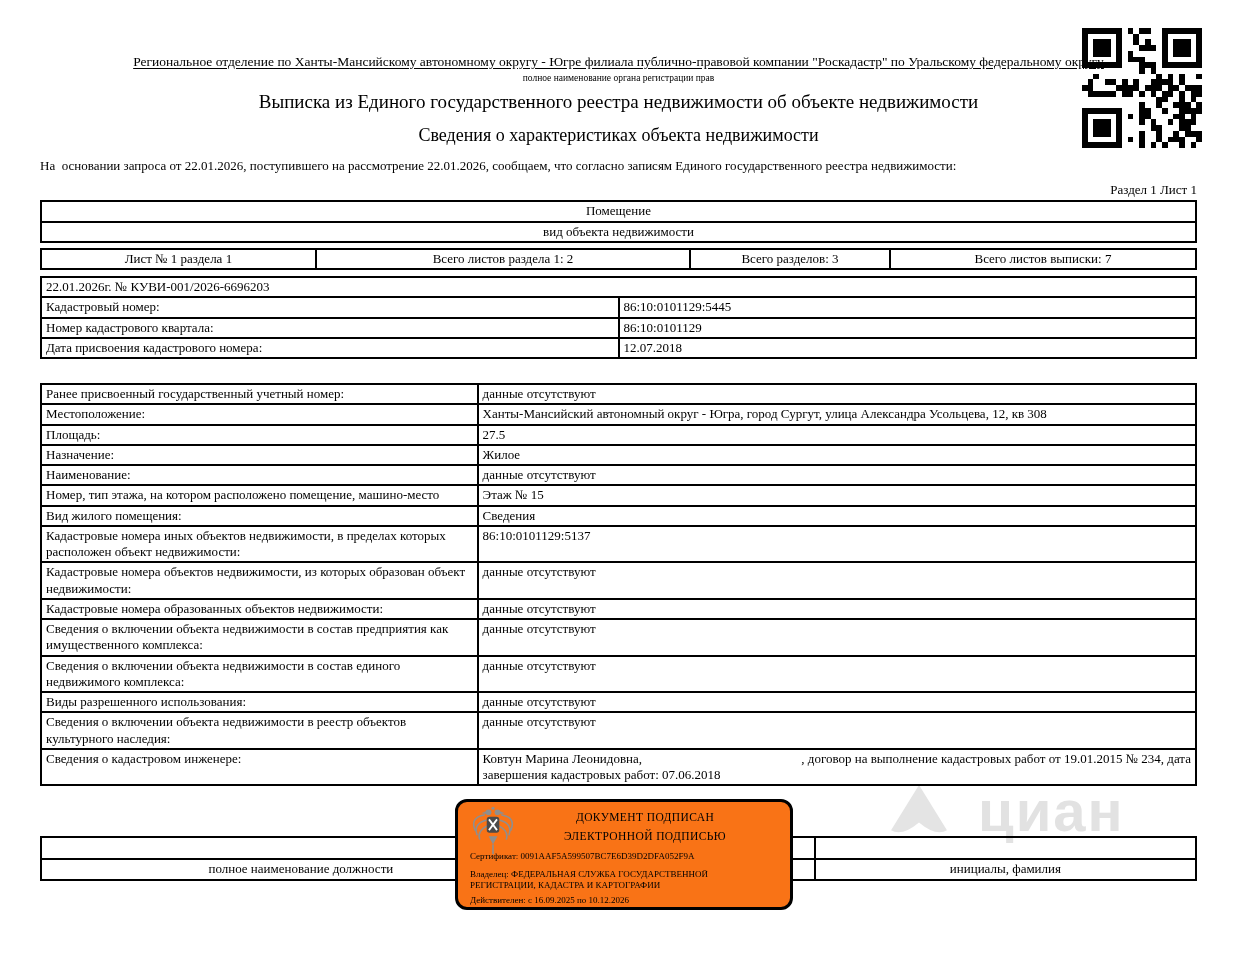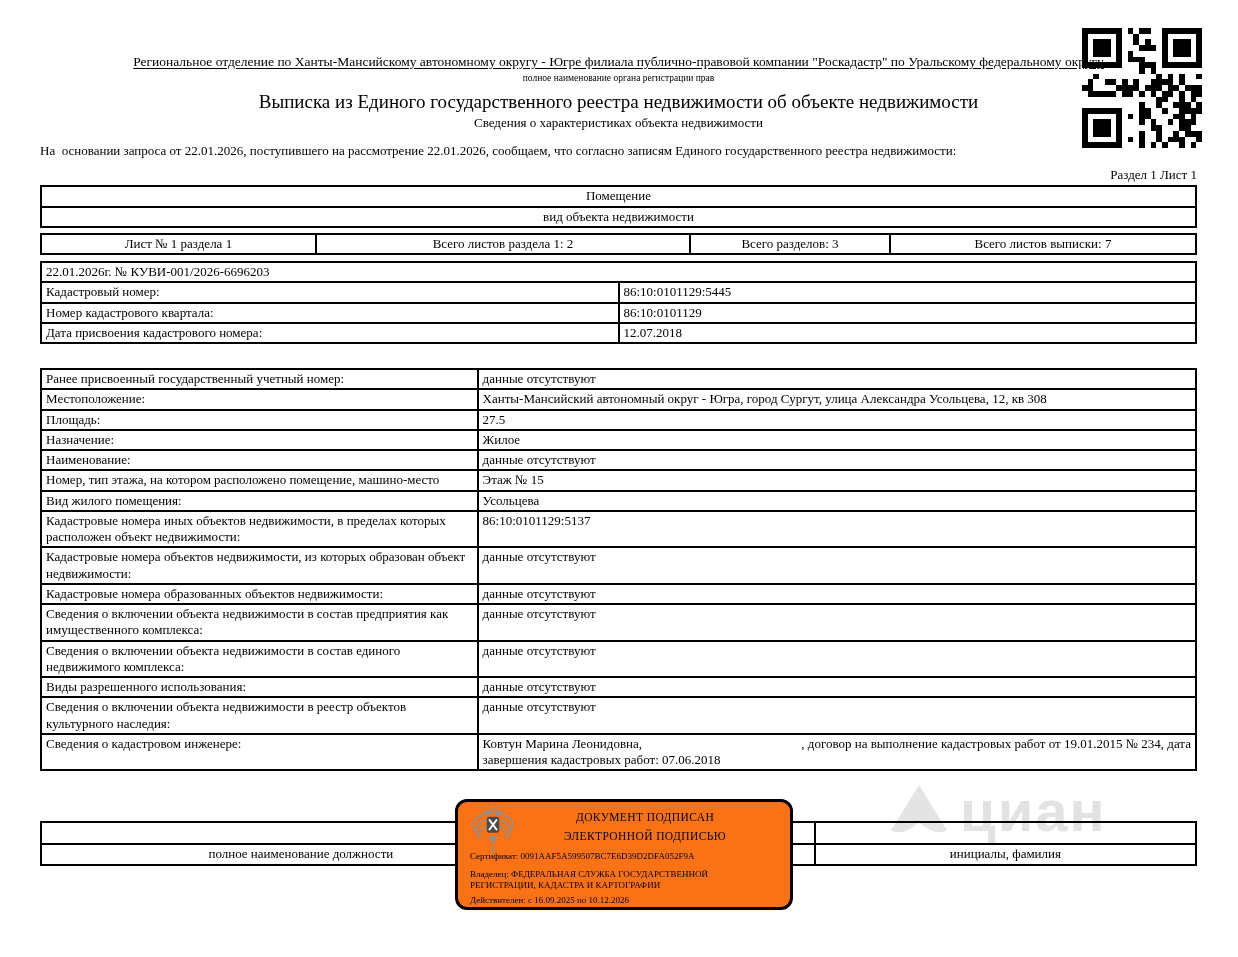--- a/index.html
+++ b/index.html
@@ -15,21 +15,21 @@
   .content{
     position:absolute;left:40px;top:0;width:1157px;z-index:1;
   }
   .org-name{
     margin:52px auto 0 auto;max-width:1000px;
     text-align:center;font-size:13.5px;line-height:1.5;
     text-decoration:underline;text-underline-offset:2px;
   }
   .org-caption{text-align:center;font-size:9.5px;margin-top:1px;}
   .doc-title{text-align:center;font-size:19px;margin-top:8px;}
-  .doc-subtitle{text-align:center;font-size:13px;margin-top:2px;}
+  .doc-subtitle{text-align:center;font-size:18px;margin-top:12px;}
   .request-line{font-size:13px;margin-top:12px;white-space:pre-wrap;}
   .section-label{text-align:right;font-size:13px;margin-top:8px;}
   table{border-collapse:collapse;width:100%;table-layout:fixed;}
   td{border:2px solid #000;font-size:13px;line-height:1.25;padding:1px 4px;vertical-align:top;box-sizing:border-box;background:transparent;}
   .t-center td{text-align:center;}
   .tbl1{margin-top:2px;}
   .tbl1 td{height:20px;}
   .tbl2{margin-top:5px;}
   .tbl2 td{height:20px;}
   .tbl3{margin-top:6px;}
@@ -40,21 +40,21 @@
   .sig-table{margin-top:50px;}
   .sig-table td{height:22px;}
   .sig-table .cap{height:18px;text-align:center;}
   .sig-c1{width:45%;}.sig-c2{width:22%;}.sig-c3{width:33%;}
 
   .qr{position:absolute;left:1082px;top:28px;width:120px;height:120px;z-index:1;}
   .qr svg{width:120px;height:120px;display:block;shape-rendering:crispEdges;}
 
   .watermark{
     position:absolute;left:888px;top:782px;z-index:0;
-    display:flex;align-items:center;gap:10px;
+    display:flex;align-items:center;gap:28px;
   }
   .watermark .wm-text{
     font-family:"Liberation Sans","DejaVu Sans",sans-serif;
     font-weight:bold;font-size:58px;color:#e2e2e2;letter-spacing:2px;line-height:1;
   }
 
   .stamp{
     position:absolute;left:455px;top:799px;width:338px;height:111px;
     box-sizing:border-box;border:3px solid #000;border-radius:12px;
     background:#f97316;z-index:2;
@@ -279,21 +279,21 @@
       <tr>
         <td class="lblcol">Наименование:</td>
         <td class="valcol val">данные отсутствуют</td>
       </tr>
       <tr>
         <td class="lblcol">Номер, тип этажа, на котором расположено помещение, машино-место</td>
         <td class="valcol val">Этаж № 15</td>
       </tr>
       <tr>
         <td class="lblcol">Вид жилого помещения:</td>
-        <td class="valcol val">Усольцева</td>
+        <td class="valcol val">Сведения</td>
       </tr>
       <tr>
         <td class="lblcol">Кадастровые номера иных объектов недвижимости, в пределах которых расположен объект недвижимости:</td>
         <td class="valcol val">86:10:0101129:5137</td>
       </tr>
       <tr>
         <td class="lblcol">Кадастровые номера объектов недвижимости, из которых образован объект недвижимости:</td>
         <td class="valcol val">данные отсутствуют</td>
       </tr>
       <tr>

